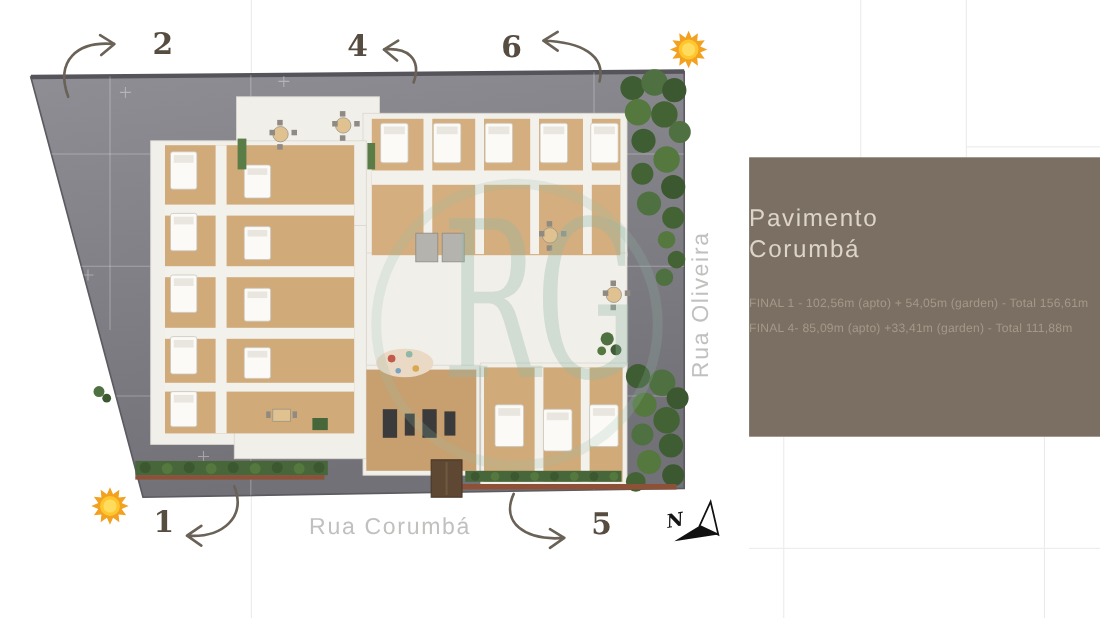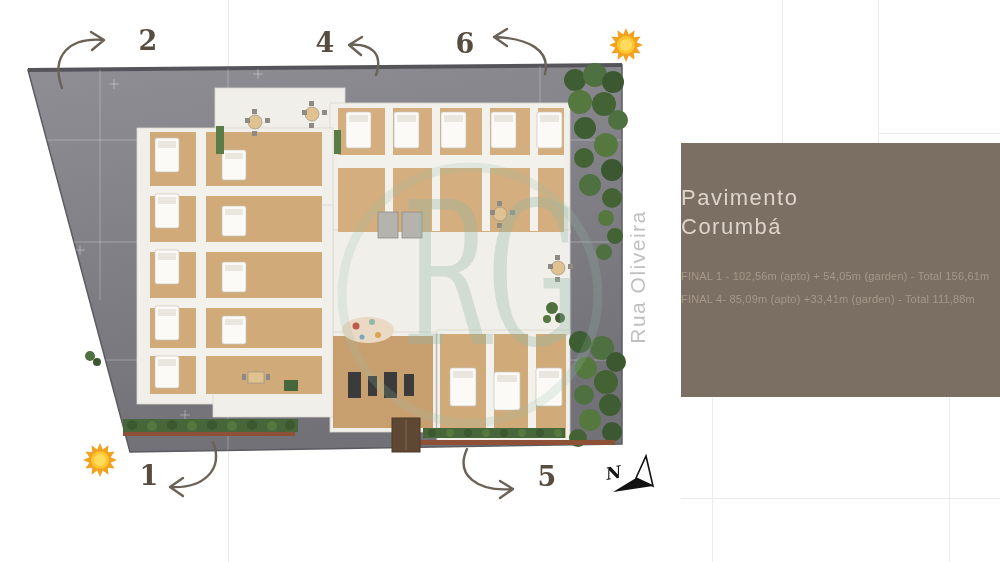--- a/index.html
+++ b/index.html
@@ -330,20 +330,21 @@
     <polygon points="17,44 57,38 40,30" fill="#111111"></polygon>
     <polygon points="40,30 50,8 57,38" fill="#fdfdfd" stroke="#111111" stroke-width="1.6"></polygon>
   </svg>
 
   <div class="marker" style="left:133px;top:25px;">2</div>
   <div class="marker" style="left:310px;top:27px;">4</div>
   <div class="marker" style="left:450px;top:28px;">6</div>
   <div class="marker" style="left:134px;top:460px;">1</div>
   <div class="marker" style="left:532px;top:461px;">5</div>
 
+  <div class="street" style="left:281px;top:467px;">Rua Corumbá</div>
   <div class="street street-v" style="left:558px;top:265px;">Rua Oliveira</div>
 
   <div class="panel">
     <div class="panel-title">Pavimento</div>
     <div class="panel-title">Corumbá</div>
     <div class="panel-units">
       <div class="unit-row">FINAL 1 - 102,56m (apto) + 54,05m (garden) - Total 156,61m</div>
       <div class="unit-row">FINAL 4- 85,09m (apto) +33,41m (garden) - Total 111,88m</div>
     </div>
   </div>

